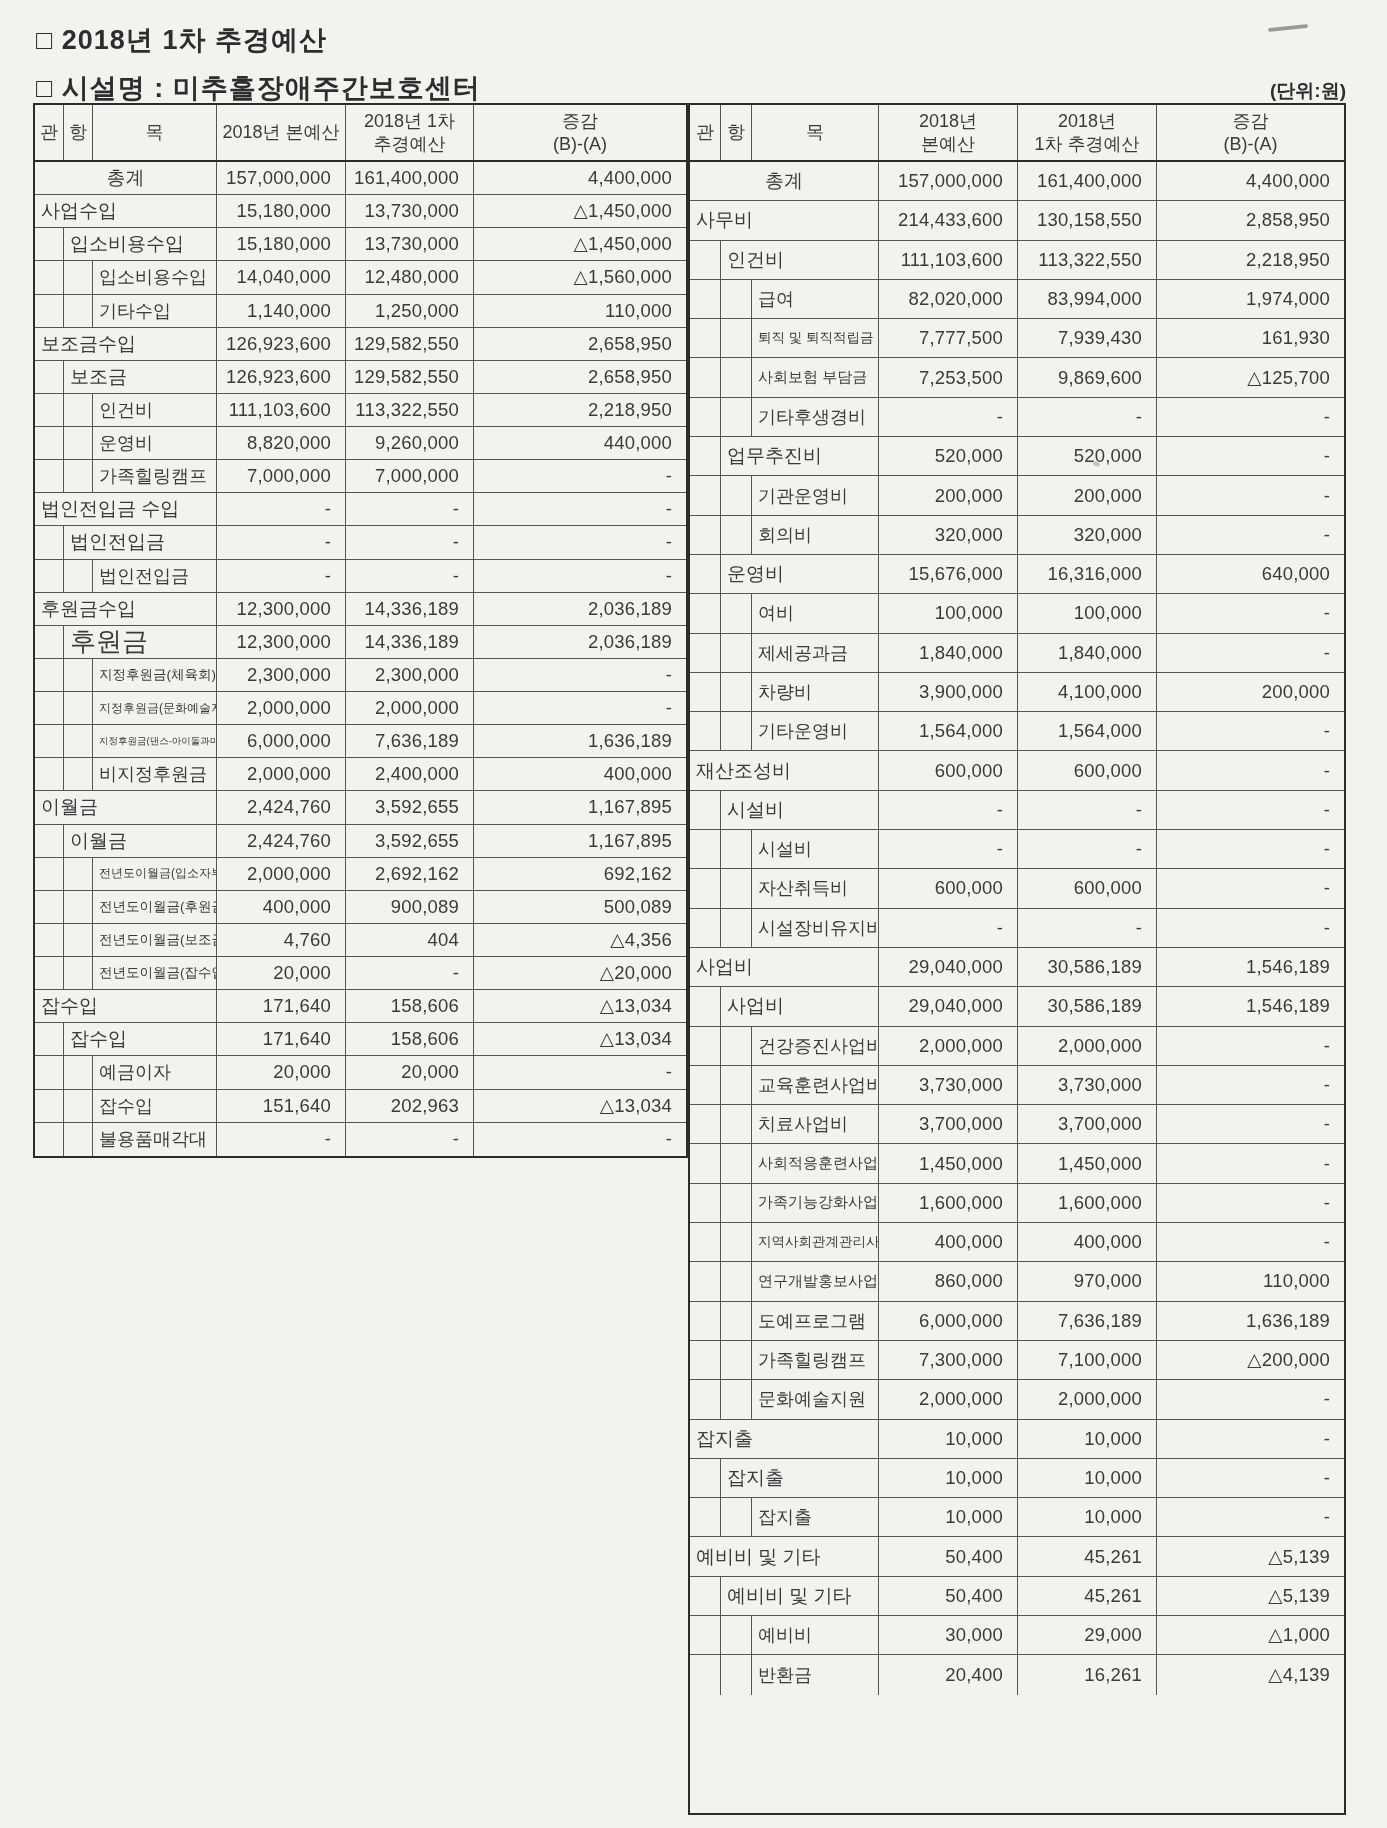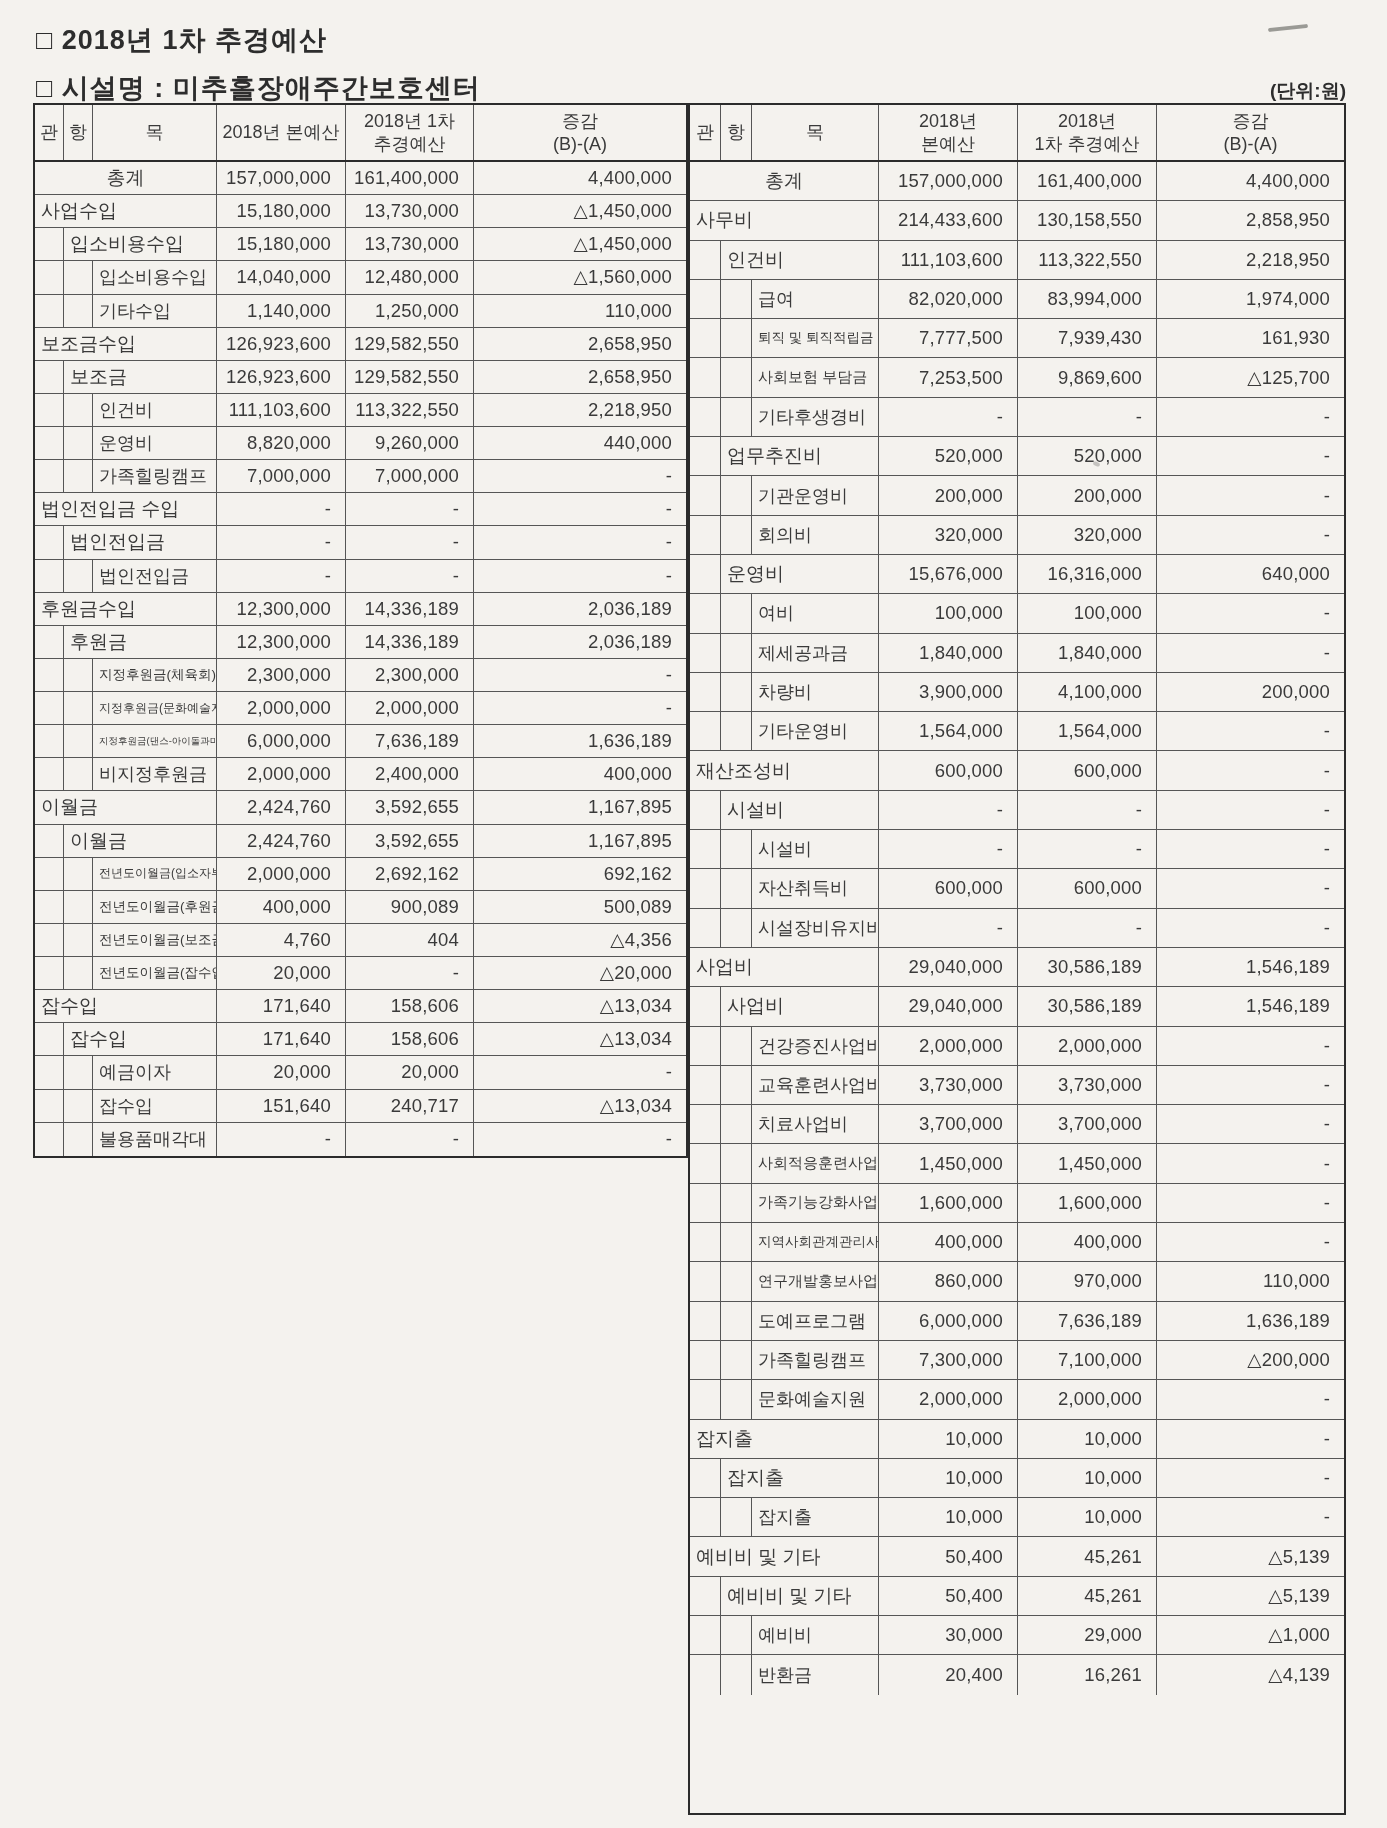--- a/index.html
+++ b/index.html
@@ -169,21 +169,21 @@
         <div class="c num" style="flex: 0 0 212px;">-</div>
       </div>
       <div class="trow">
         <div class="c lab" style="flex: 0 0 182px; font-size: 19px;">후원금수입</div>
         <div class="c num" style="flex: 0 0 129px;">12,300,000</div>
         <div class="c num" style="flex: 0 0 128px;">14,336,189</div>
         <div class="c num" style="flex: 0 0 212px;">2,036,189</div>
       </div>
       <div class="trow">
         <div class="c lab" style="flex: 0 0 29px;"></div>
-        <div class="c lab" style="flex: 0 0 153px; font-size: 19px;">후원금</div>
+        <div class="c lab" style="flex: 0 0 153px; font-size: 26px;">후원금</div>
         <div class="c num" style="flex: 0 0 129px;">12,300,000</div>
         <div class="c num" style="flex: 0 0 128px;">14,336,189</div>
         <div class="c num" style="flex: 0 0 212px;">2,036,189</div>
       </div>
       <div class="trow">
         <div class="c lab" style="flex: 0 0 29px;"></div>
         <div class="c lab" style="flex: 0 0 29px;"></div>
         <div class="c lab" style="flex: 0 0 124px; font-size: 13.5px;">지정후원금(체육회)</div>
         <div class="c num" style="flex: 0 0 129px;">2,300,000</div>
         <div class="c num" style="flex: 0 0 128px;">2,300,000</div>
@@ -277,21 +277,21 @@
         <div class="c lab" style="flex: 0 0 124px; font-size: 18px;">예금이자</div>
         <div class="c num" style="flex: 0 0 129px;">20,000</div>
         <div class="c num" style="flex: 0 0 128px;">20,000</div>
         <div class="c num" style="flex: 0 0 212px;">-</div>
       </div>
       <div class="trow">
         <div class="c lab" style="flex: 0 0 29px;"></div>
         <div class="c lab" style="flex: 0 0 29px;"></div>
         <div class="c lab" style="flex: 0 0 124px; font-size: 18px;">잡수입</div>
         <div class="c num" style="flex: 0 0 129px;">151,640</div>
-        <div class="c num" style="flex: 0 0 128px;">240,717</div>
+        <div class="c num" style="flex: 0 0 128px;">202,963</div>
         <div class="c num" style="flex: 0 0 212px;">△13,034</div>
       </div>
       <div class="trow">
         <div class="c lab" style="flex: 0 0 29px;"></div>
         <div class="c lab" style="flex: 0 0 29px;"></div>
         <div class="c lab" style="flex: 0 0 124px; font-size: 18px;">불용품매각대</div>
         <div class="c num" style="flex: 0 0 129px;">-</div>
         <div class="c num" style="flex: 0 0 128px;">-</div>
         <div class="c num" style="flex: 0 0 212px;">-</div>
       </div>

